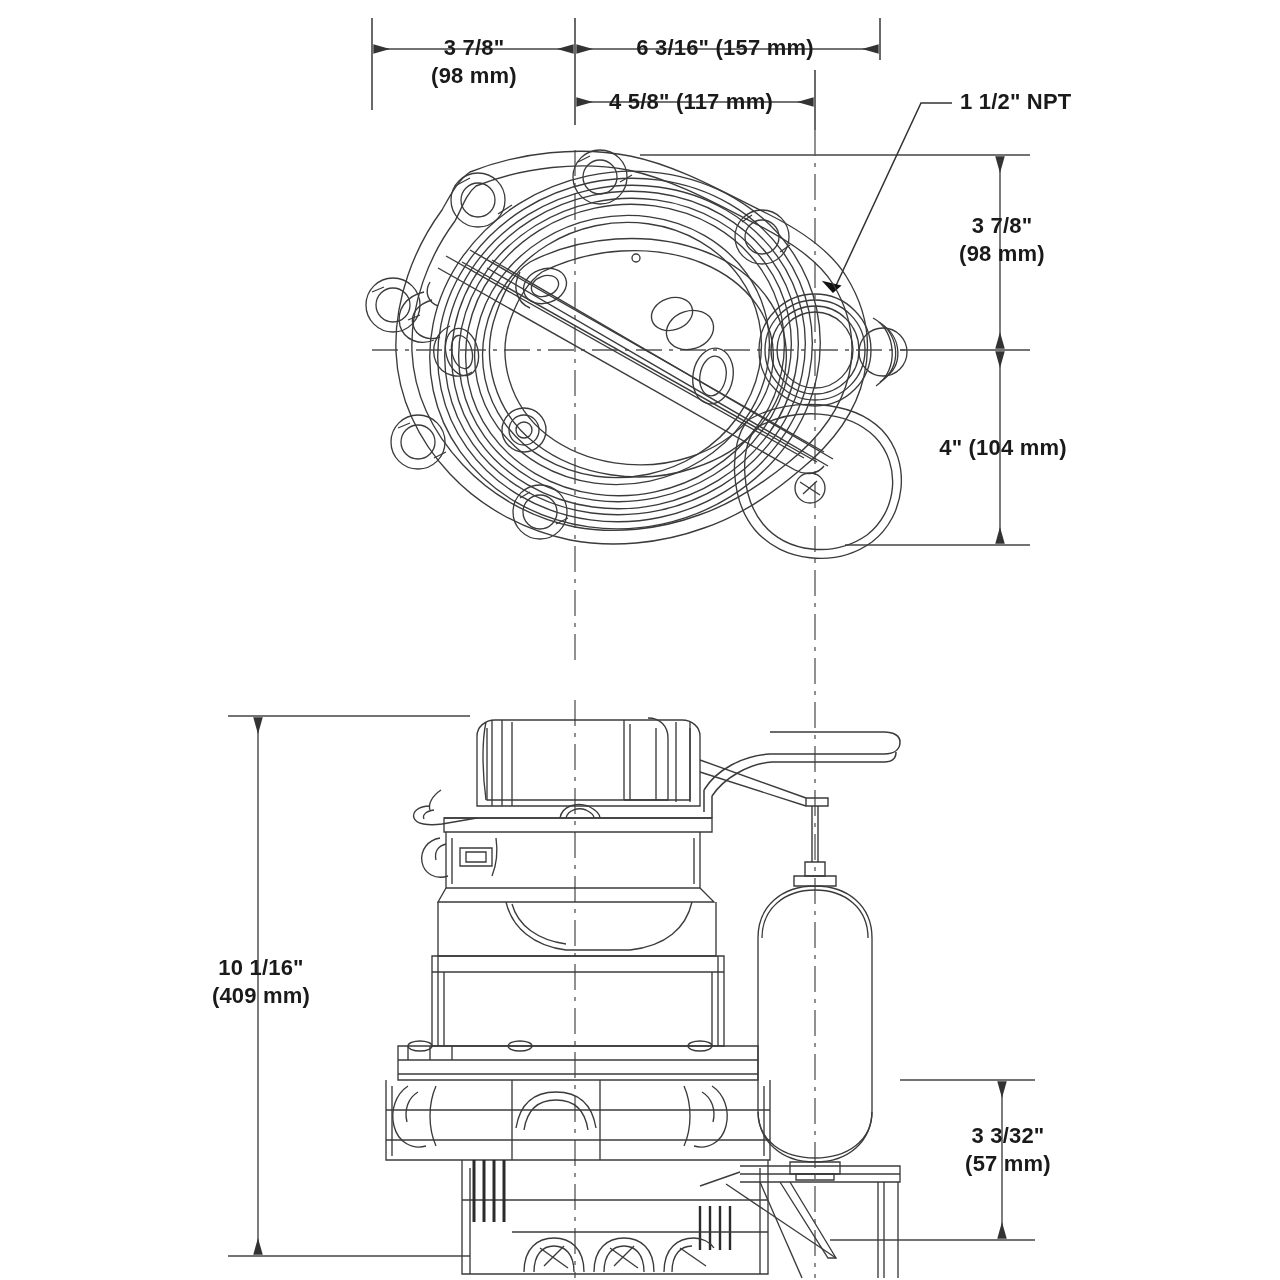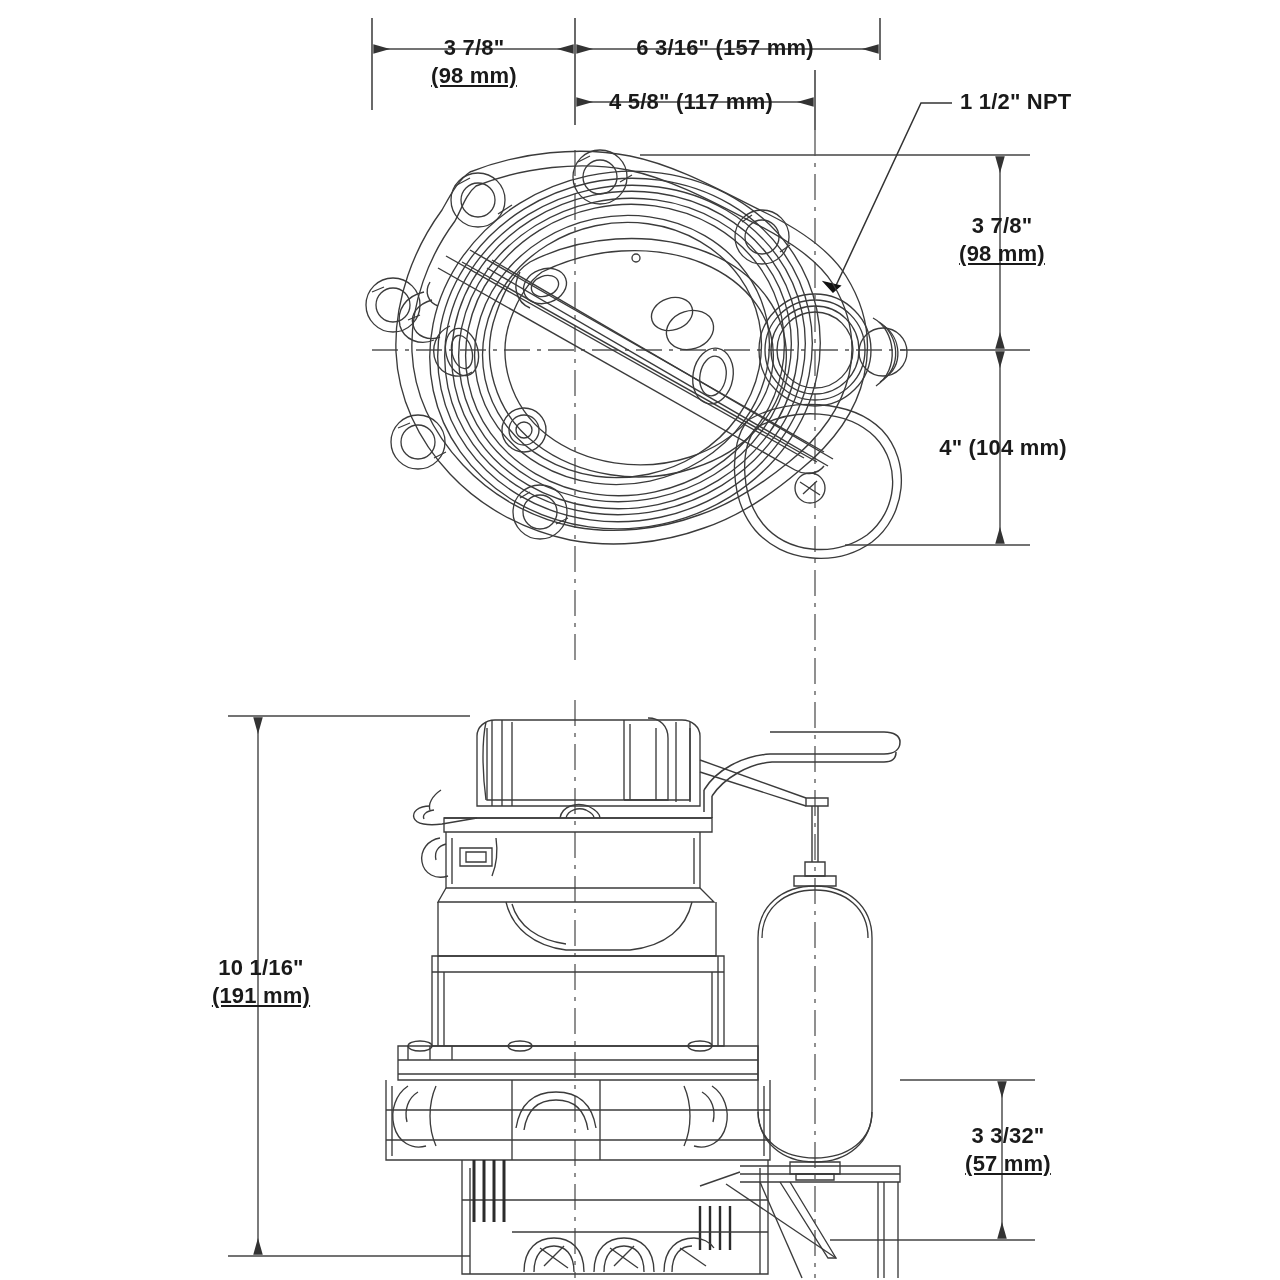--- a/index.html
+++ b/index.html
@@ -26,21 +26,21 @@
     position: absolute;
     font-family: "Liberation Sans", sans-serif;
     font-size: 22px;
     font-weight: bold;
     color: #1a1a1a;
     white-space: nowrap;
     line-height: 1.28;
     letter-spacing: 0.2px;
   }
   .dim-label.center { text-align: center; }
-  .dim-label .l2 { display: block; text-decoration: underline; }
+  .dim-label .l2 { display: block; }
 </style>
 </head>
 <body>
 
 <div id="page">
 
   <svg id="drawing" viewBox="0 0 1280 1280">
     <defs>
       <marker id="ah" viewBox="0 0 12 8" refX="11.5" refY="4" markerWidth="12" markerHeight="8" orient="auto">
         <path d="M0,4 L12,0.6 L12,7.4 Z" fill="#333"></path>
@@ -409,21 +409,21 @@
     <span>3 7/8"</span>
     <span class="l2">(98 mm)</span>
   </div>
 
   <div class="dim-label center" style="left:908px; top:434px; width:190px;">
     <span>4" (104 mm)</span>
   </div>
 
   <div class="dim-label center" style="left:186px; top:954px; width:150px;">
     <span>10 1/16"</span>
-    <span class="l2">(191 mm)</span>
+    <span class="l2">(409 mm)</span>
   </div>
 
   <div class="dim-label center" style="left:938px; top:1122px; width:140px;">
     <span>3 3/32"</span>
     <span class="l2">(57 mm)</span>
   </div>
 
 </div>
 
 </body></html>

